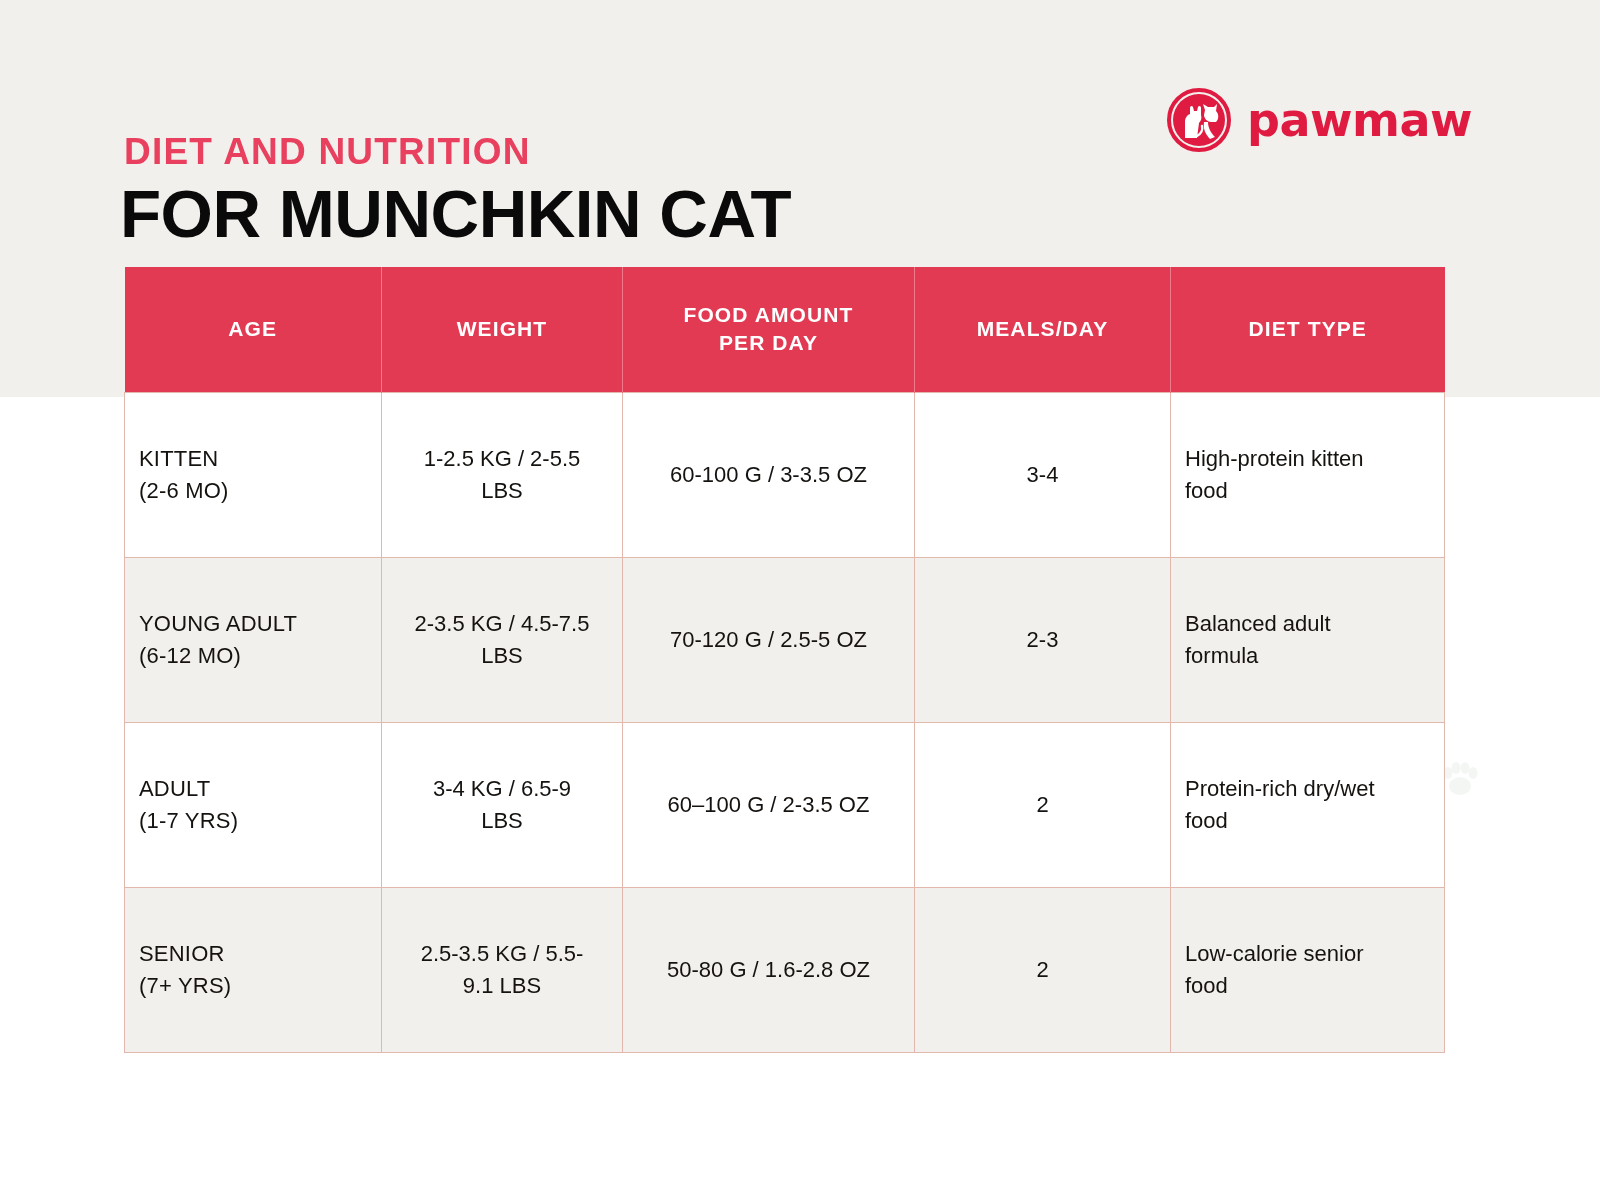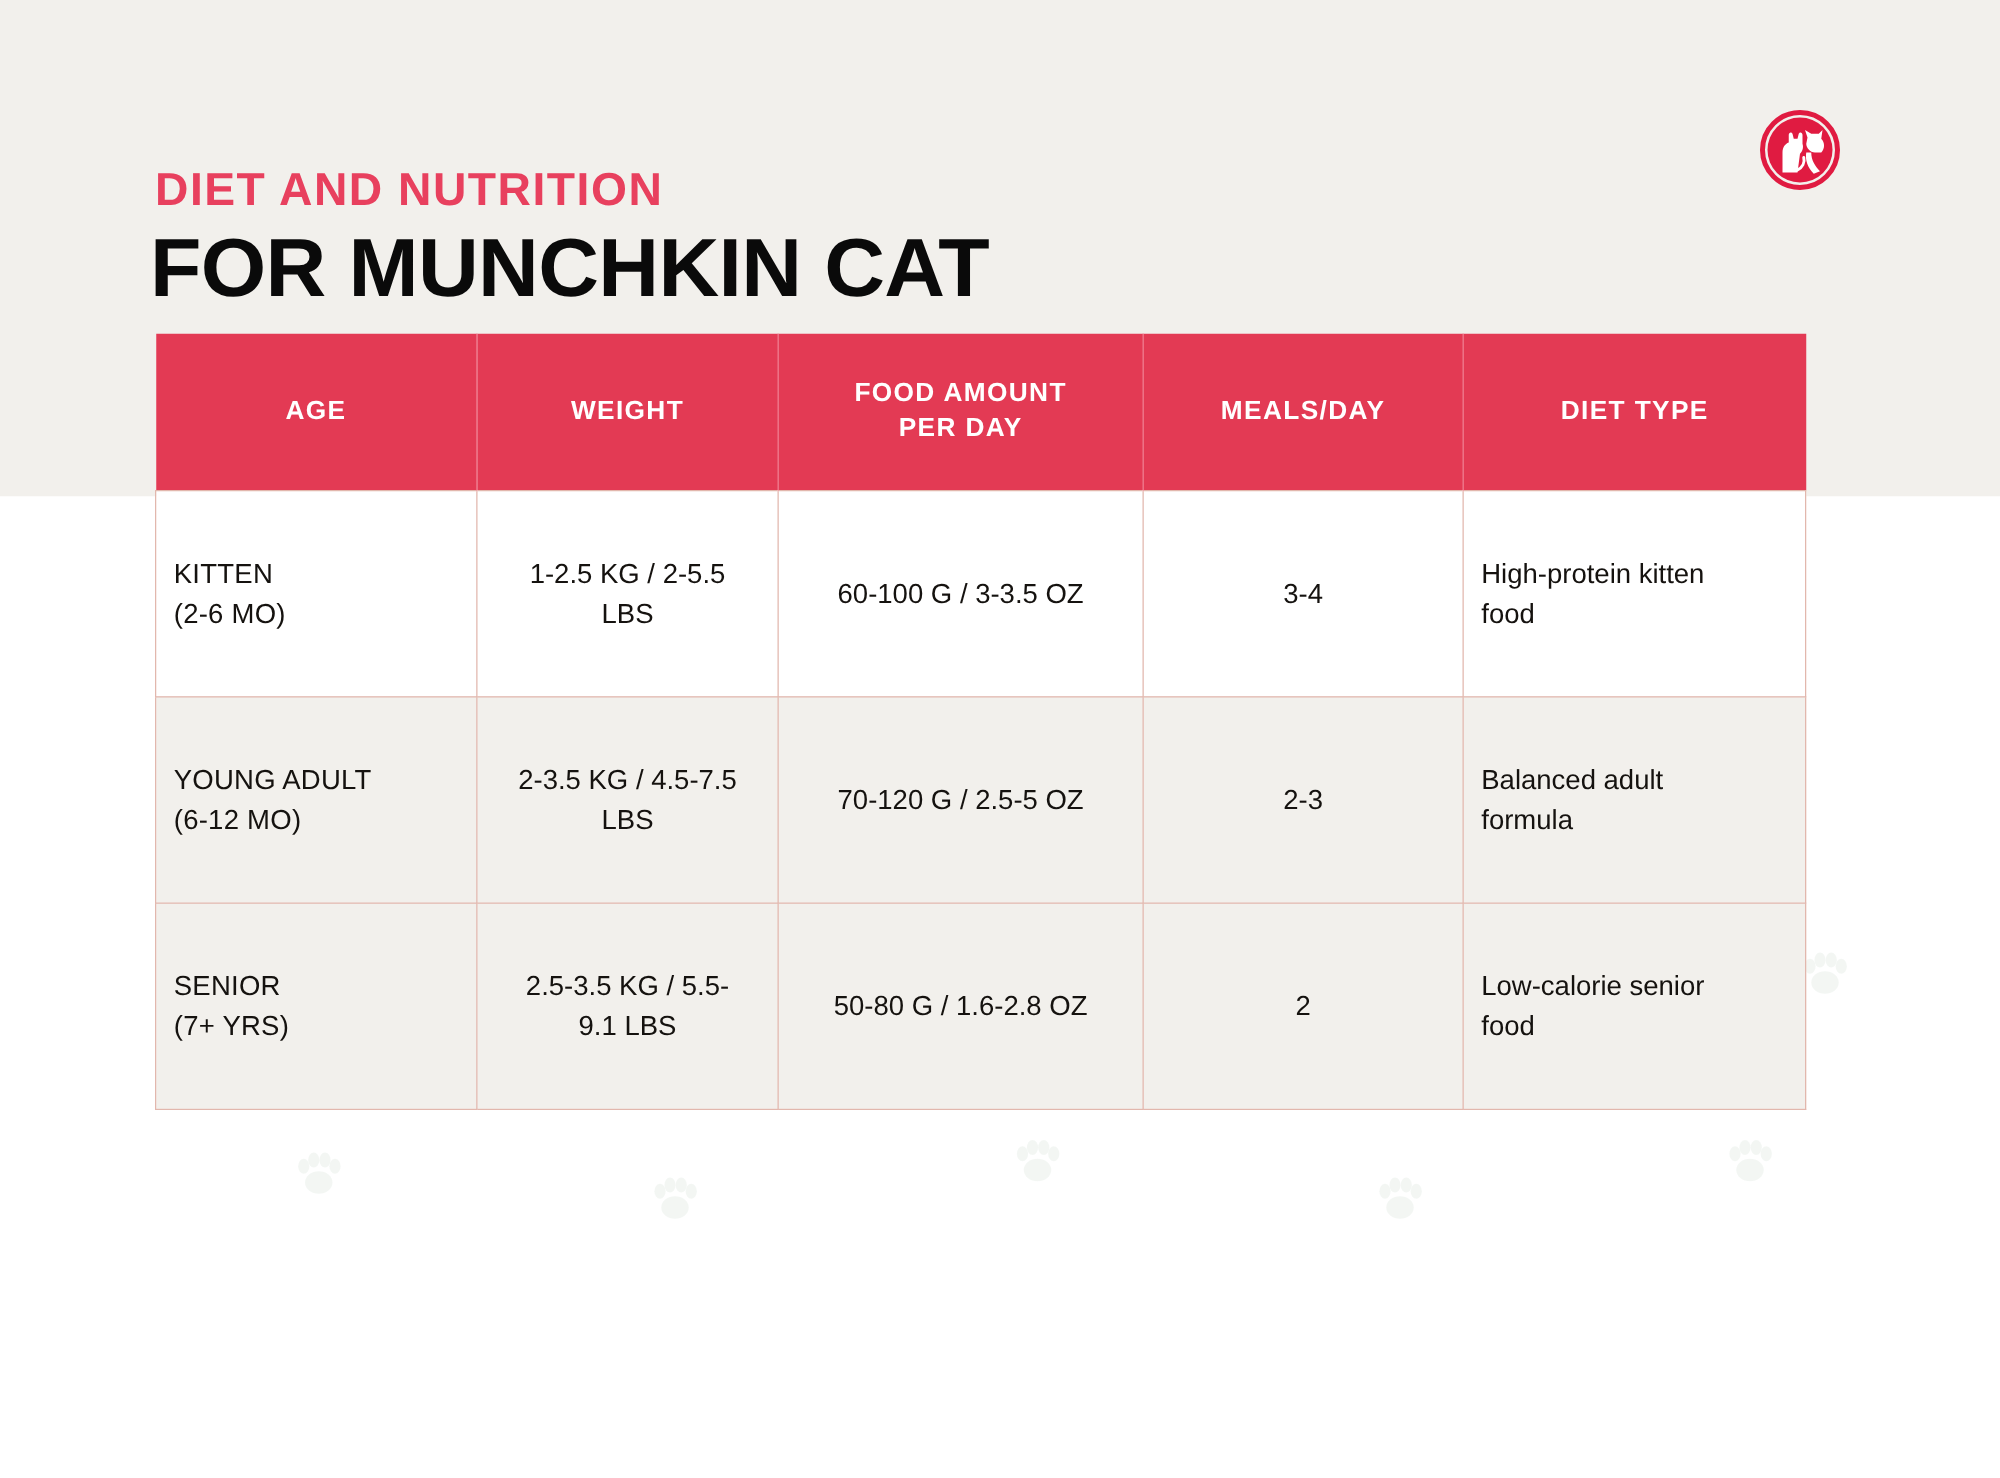--- a/index.html
+++ b/index.html
@@ -153,20 +153,21 @@
       <circle cx="32" cy="32" r="30" fill="none" stroke="#e01b41" stroke-width="4"></circle>
       <circle cx="32" cy="32" r="26" fill="#e01b41"></circle>
 
       <path d="M18 50 L18 34 C18 30 20 27 23 26 L23 20 C23 18 25 17 26 19 L27 23 L30 23 L31 19 C32 17 34 18 34 20 L34 27 C35 30 34 33 32 35 L30 50 Z" fill="#ffffff"></path>
 
       <path d="M38 22 L36 16 L41 19 L47 19 L50 16 L49 23 C52 26 52 31 49 34 L44 34 C40 34 37 30 37 27 Z" fill="#ffffff"></path>
       <path d="M41 34 C41 40 44 45 48 49 L43 51 C38 46 36 40 37 34 Z" fill="#ffffff"></path>
 
       <path d="M30 48 C34 46 36 42 35 38" fill="none" stroke="#ffffff" stroke-width="2.4" stroke-linecap="round"></path>
     </svg>
+    <span class="logo-word">pawmaw</span>
   </div>
 
   <table class="table">
     <colgroup>
       <col class="c-age">
         <col class="c-wt">
         <col class="c-food">
         <col class="c-meals">
         <col class="c-diet">
     </colgroup>
@@ -219,20 +220,36 @@
           <span class="cell-line">LBS</span>
         </td>
         <td class="col-food">70-120 G / 2.5-5 OZ</td>
         <td class="col-meals">2-3</td>
         <td class="col-diet">
           <span class="cell-line">Balanced adult</span>
           <span class="cell-line">formula</span>
         </td>
       </tr>
 
+      <tr class="odd">
+        <td class="col-age">
+          <span class="cell-line">ADULT</span>
+          <span class="cell-line">(1-7 YRS)</span>
+        </td>
+        <td class="col-weight">
+          <span class="cell-line">3-4 KG / 6.5-9</span>
+          <span class="cell-line">LBS</span>
+        </td>
+        <td class="col-food">60–100 G / 2-3.5 OZ</td>
+        <td class="col-meals">2</td>
+        <td class="col-diet">
+          <span class="cell-line">Protein-rich dry/wet</span>
+          <span class="cell-line">food</span>
+        </td>
+      </tr>
 
       <tr class="even">
         <td class="col-age">
           <span class="cell-line">SENIOR</span>
           <span class="cell-line">(7+ YRS)</span>
         </td>
         <td class="col-weight">
           <span class="cell-line">2.5-3.5 KG / 5.5-</span>
           <span class="cell-line">9.1 LBS</span>
         </td>

